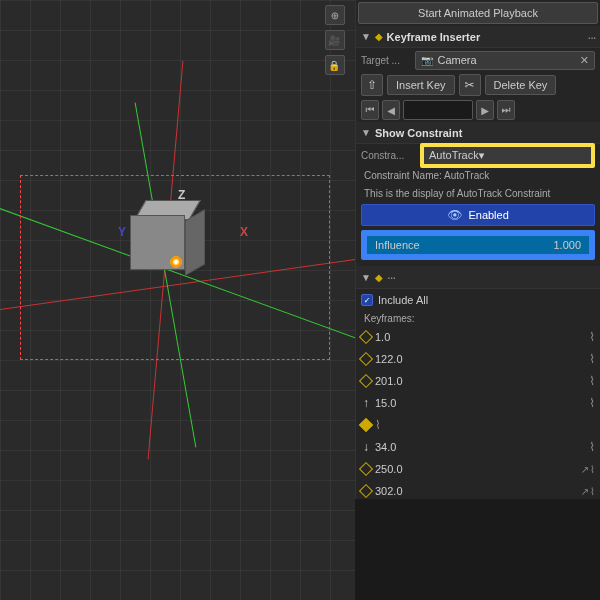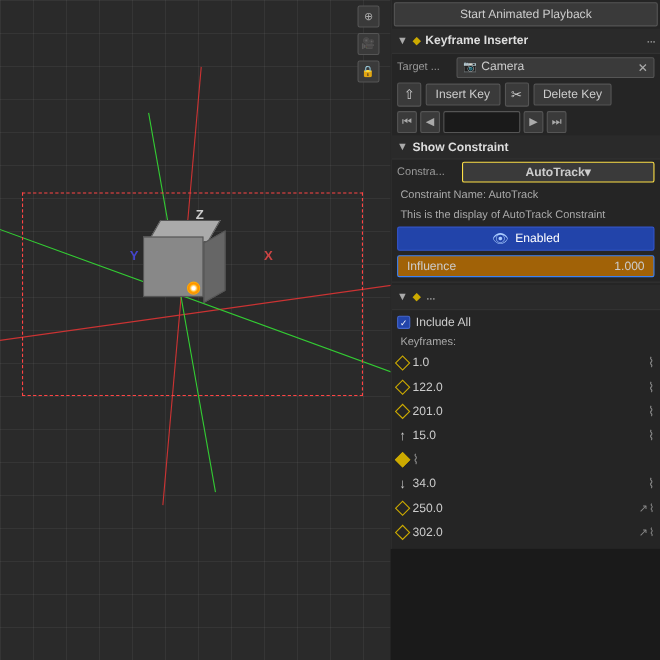--- a/index.html
+++ b/index.html
@@ -387,30 +387,29 @@
 
     .constraint-label {
       color: #999;
       font-size: 10px;
       min-width: 55px;
     }
 
     .constraint-dropdown {
       flex: 1;
       background: #3a3a3a;
-      border: 1px solid #fde047;
-      color: #cccccc;
-      font-size: 11px;
-      padding: 2px 5px;
-      border-radius: 2px;
-      display: flex;
-      align-items: center;
-      justify-content: center;
+      border: 4px solid #fde047;
+      color: #cccccc;
+      font-size: 11px;
+      padding: 2px 5px;
+      border-radius: 2px;
+      display: flex;
+      align-items: center;
+      justify-content: flex-start;
       cursor: pointer;
-      font-weight: bold;
     }
 
     .info-row {
       padding: 2px 8px;
       font-size: 10px;
       color: #aaaaaa;
       min-height: 18px;
       display: flex;
       align-items: center;
     }
@@ -439,22 +438,22 @@
       color: #aaccff;
       font-size: 12px;
     }
 
     
     .influence-row {
       padding: 2px 5px;
     }
 
     .influence-bar {
-      background: #a16207;
-      border: 1px solid #3b82f6;
+      background: #0369a1;
+      border: 6px solid #3b82f6;
       color: #cccccc;
       padding: 3px 8px;
       font-size: 11px;
       border-radius: 2px;
       width: 100%;
       display: flex;
       align-items: flex-start;
       justify-content: space-between;
     }
 

